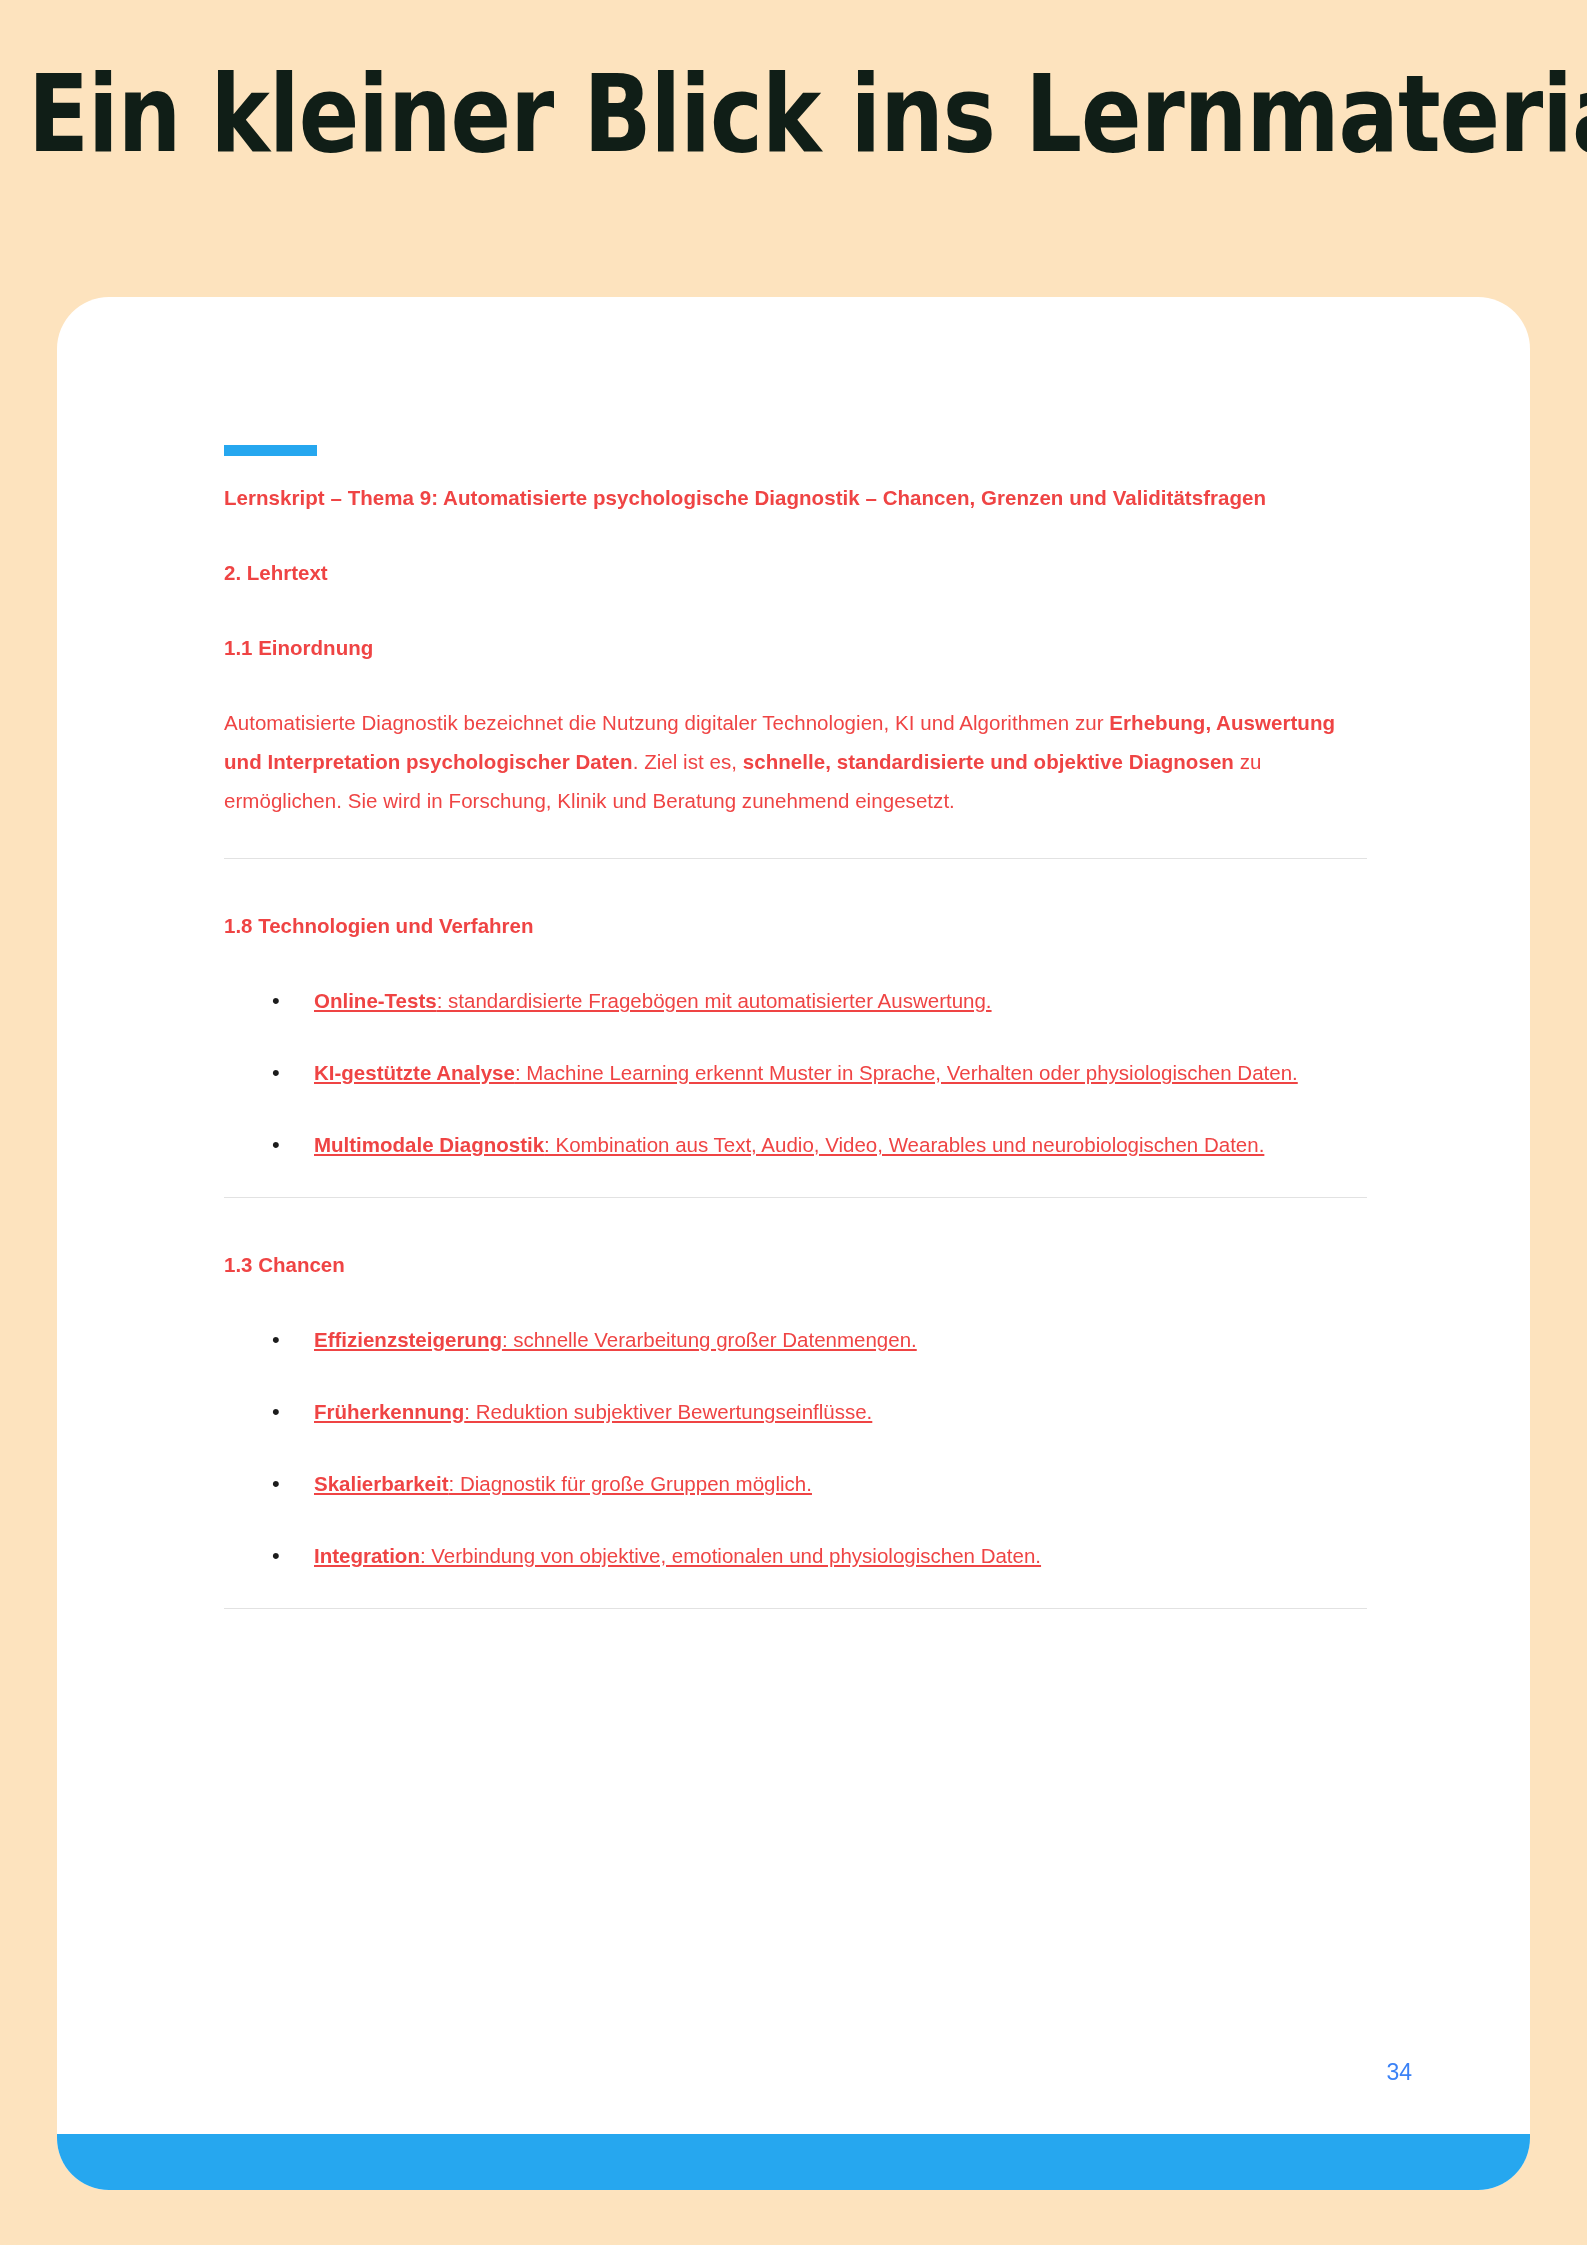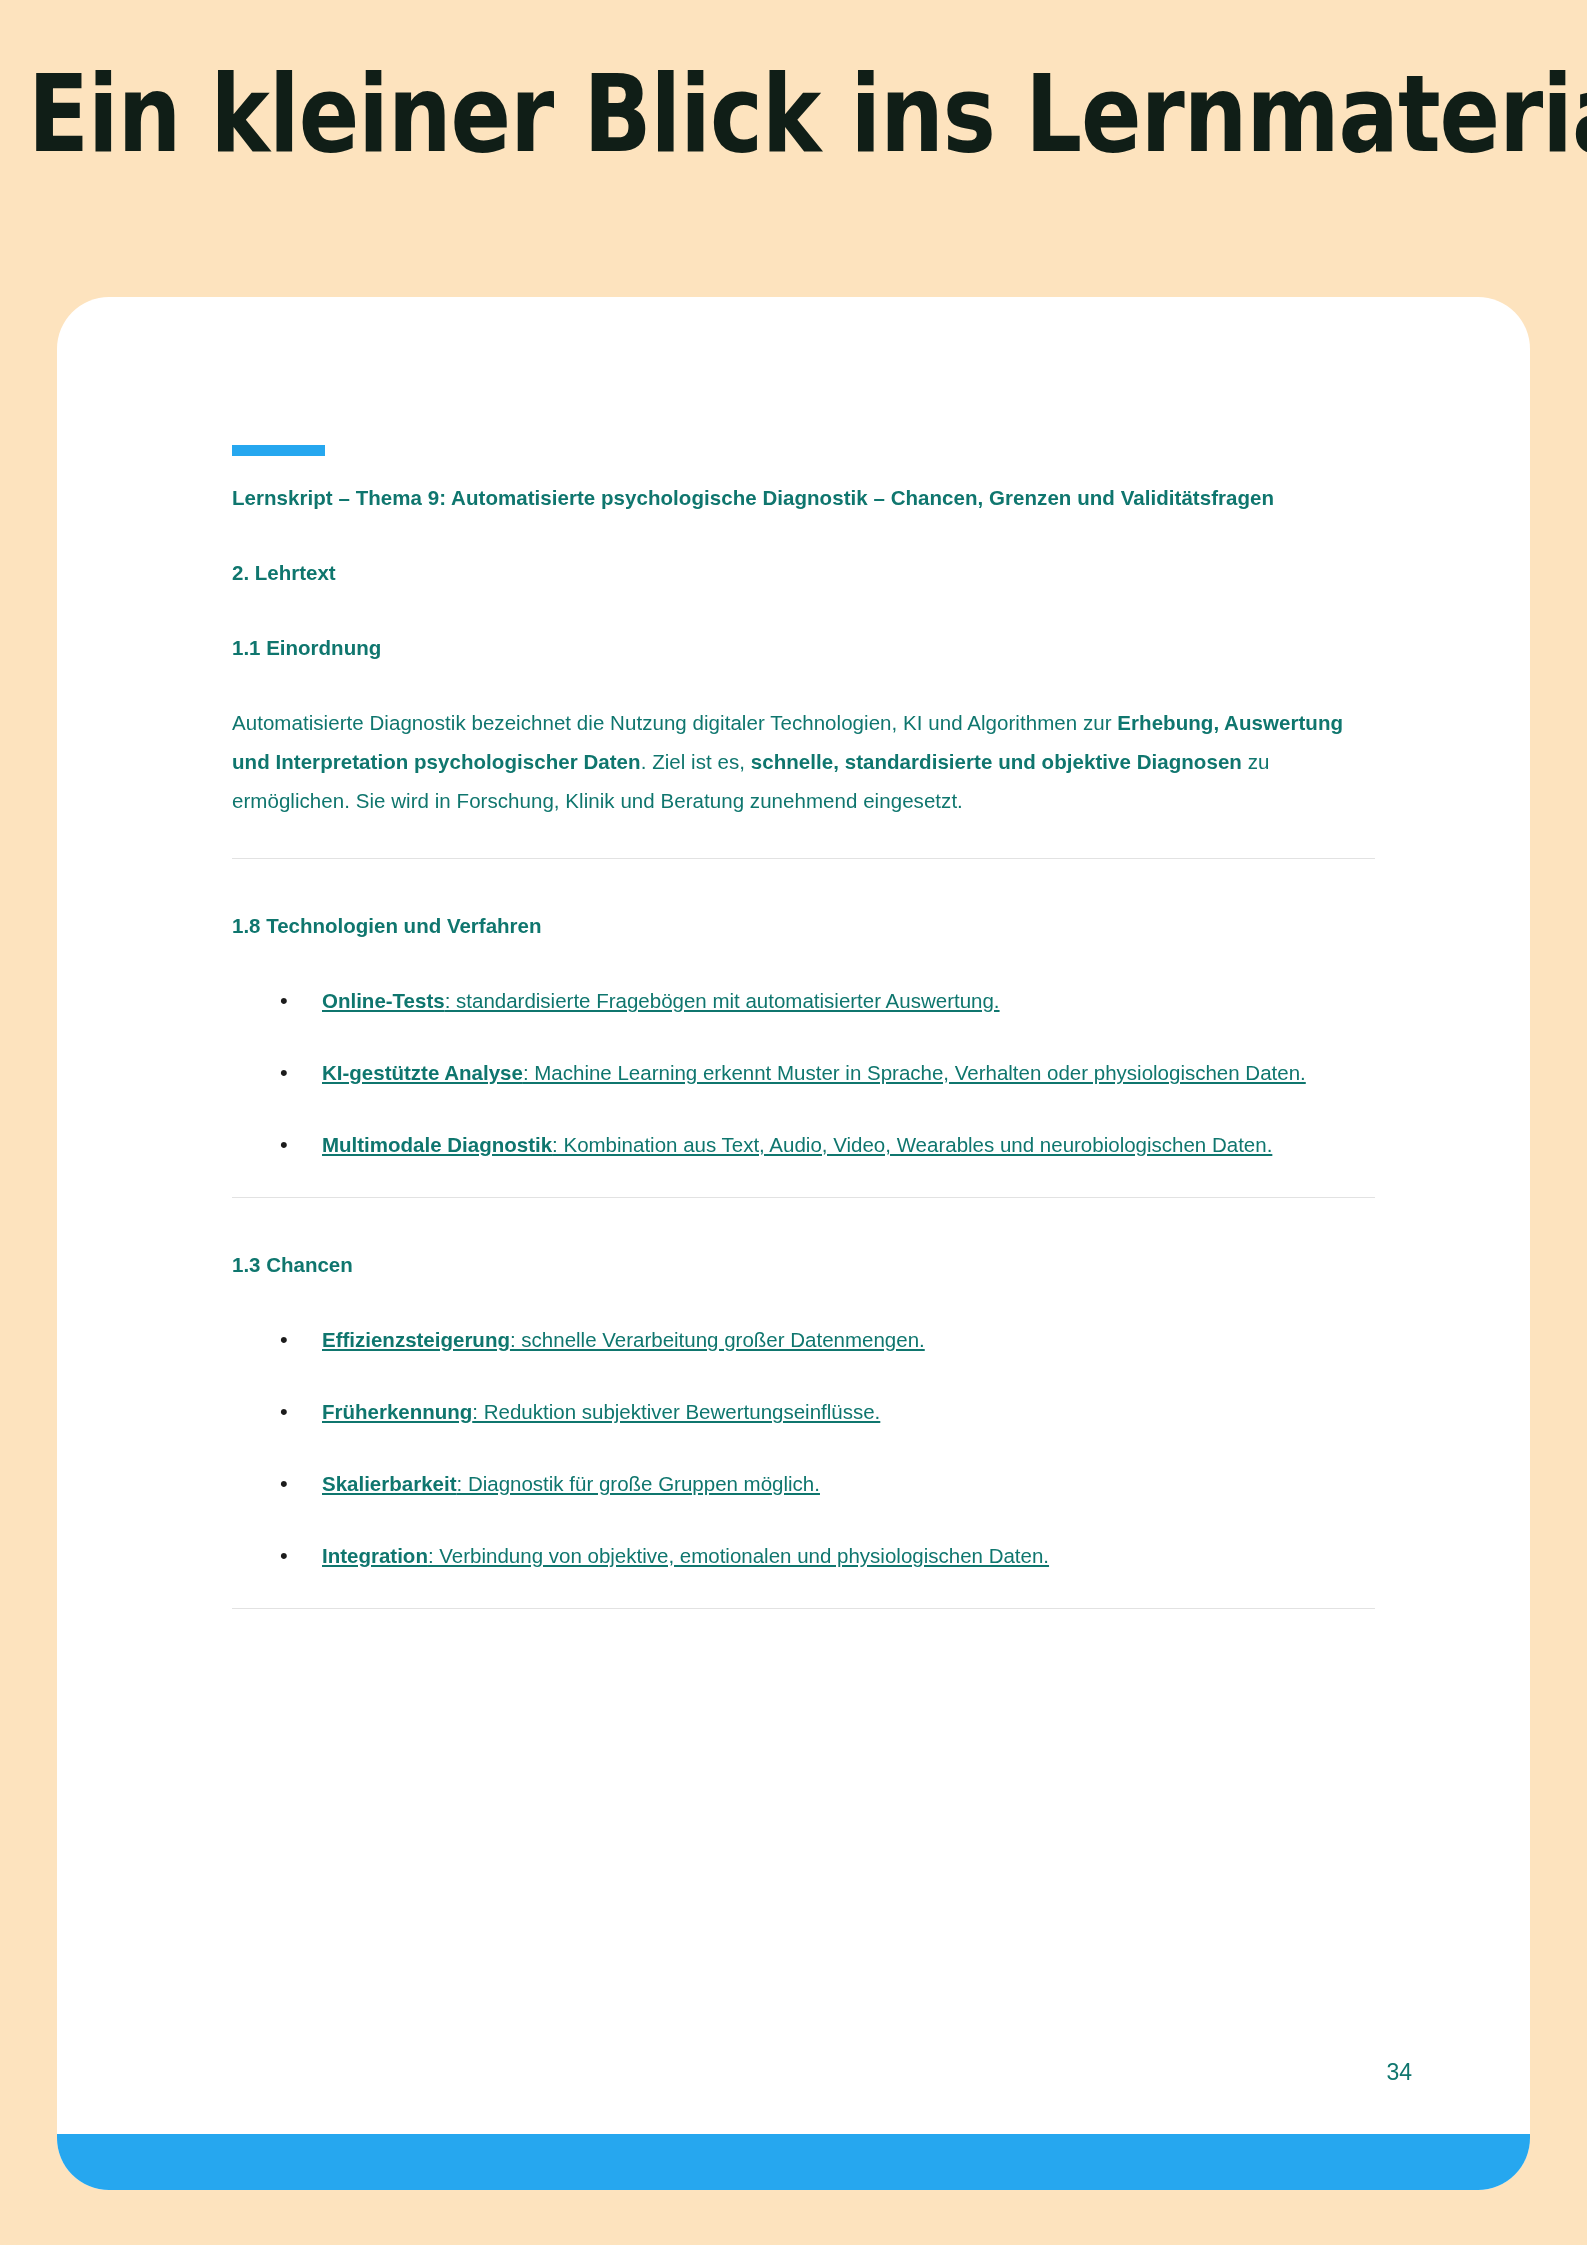--- a/index.html
+++ b/index.html
@@ -64,24 +64,23 @@
     height: 56px;
     background: #26a7ef;
   }
 
   
   .doc {
     position: absolute;
     left: 167px;      
     top: 148px;       
     width: 1143px;    
-    color: #0f766e;
+    color: #ef4444;
     font-size: 20.5px;
     line-height: 1;
-    margin-left: 8px;
   }
 
   .accent-bar {
     width: 93px;
     height: 11px;
     background: #26a7ef;
     margin-bottom: 22px;
   }
 
   .doc p,
@@ -142,21 +141,21 @@
 
   ul.blist li b { font-weight: 700; }
 
   
   .page-num {
     position: absolute;
     right: 118px;
     bottom: 104px;
     font-family: "Liberation Sans", sans-serif;
     font-size: 23px;
-    color: #0f766e;
+    color: #3b82f6;
   }
 </style>
 </head>
 <body>
 
 <div class="headline">Ein kleiner Blick ins Lernmaterial:</div>
 
 <div class="card">
   <div class="card-body">
 

